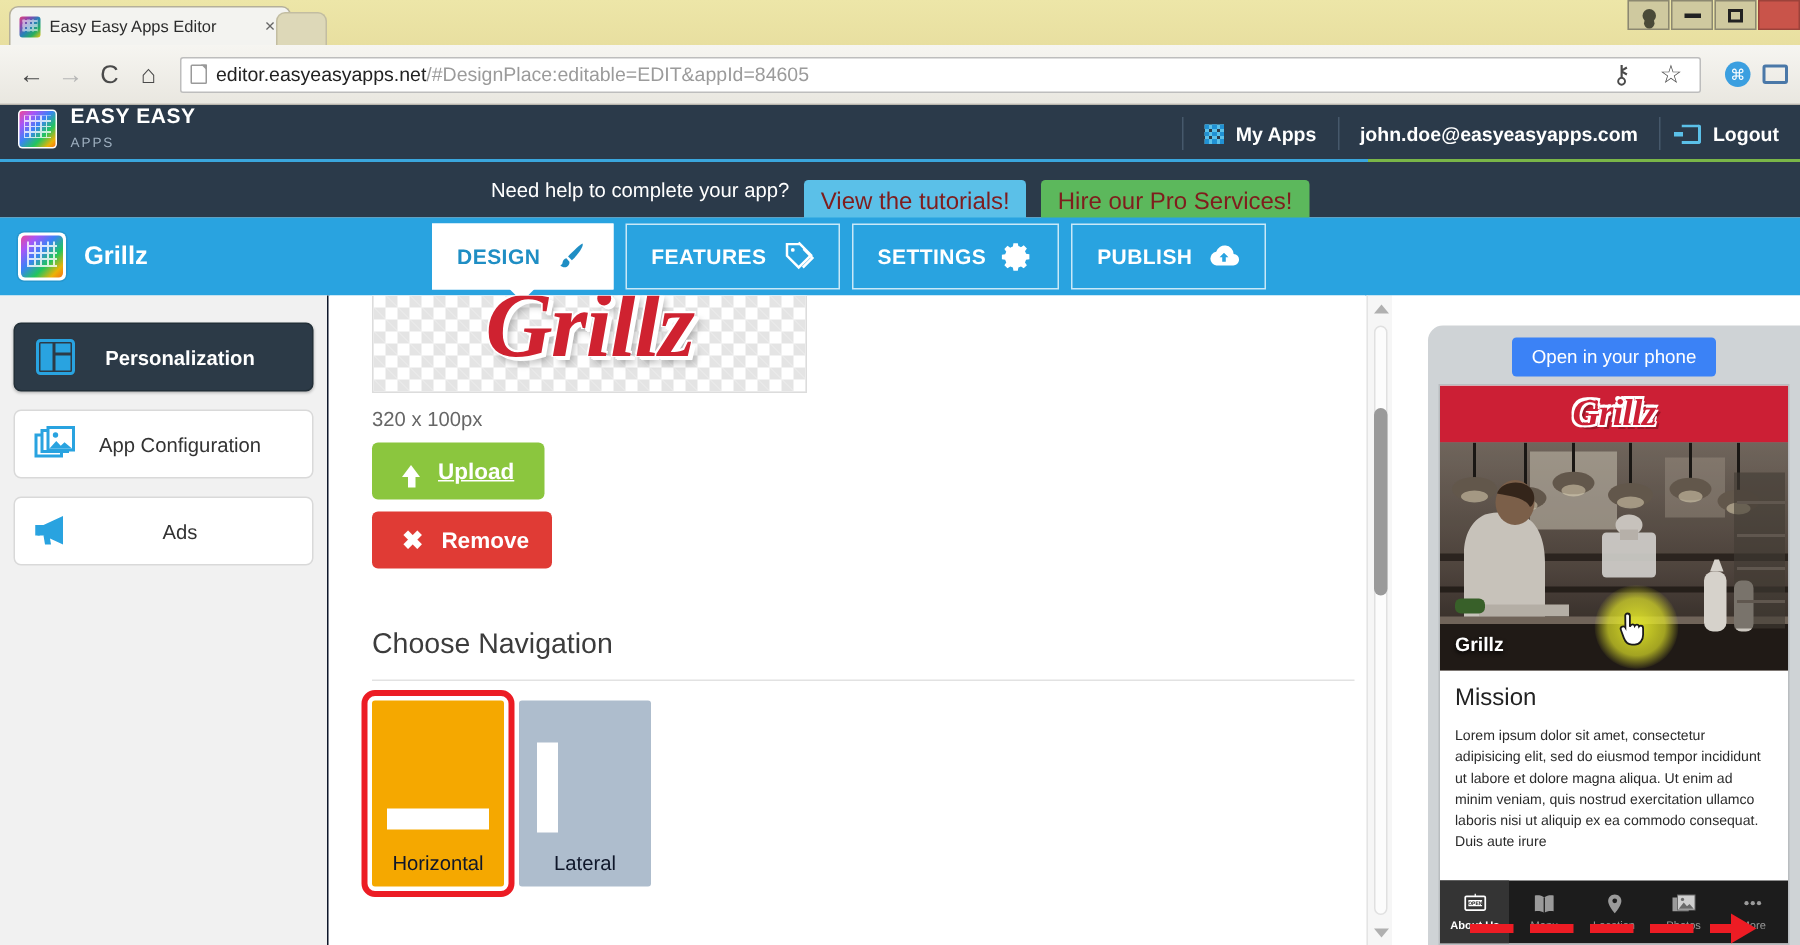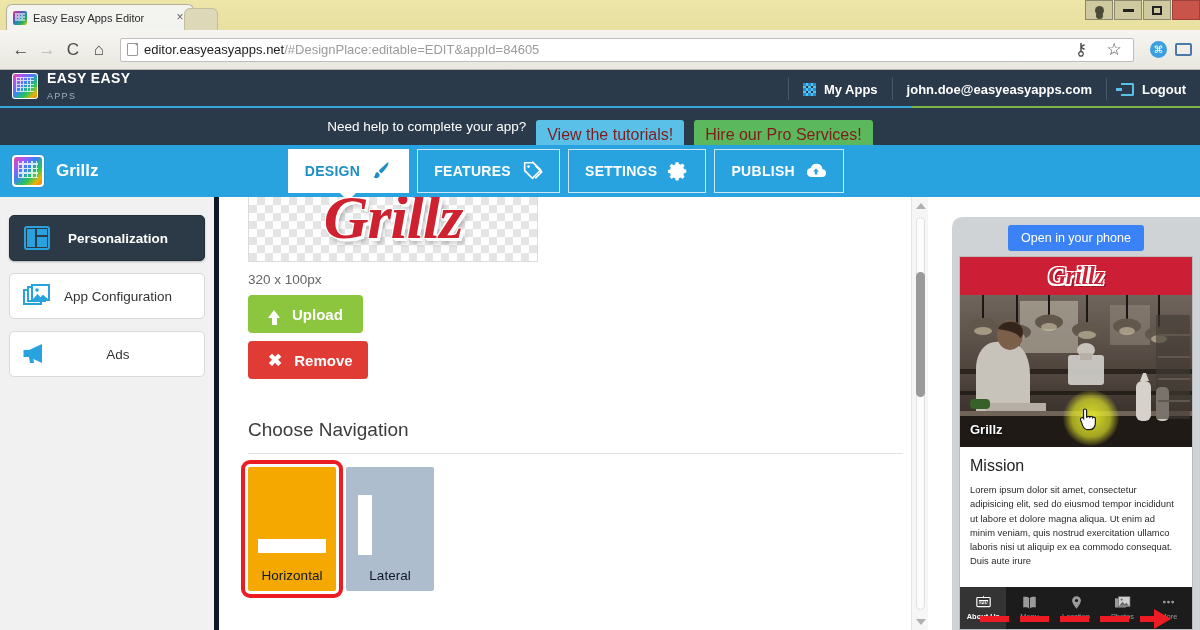--- a/index.html
+++ b/index.html
@@ -194,21 +194,21 @@
   .tab.active::after {
     content: ""; position: absolute; left: 50%; bottom: -9px; margin-left: -9px;
     border-left: 9px solid transparent; border-right: 9px solid transparent;
     border-top: 9px solid #fff;
   }
   .ico { width: 22px; height: 22px; display: block; }
 
   
   .sidebar {
     position: absolute; left: 0; top: 197px; width: 219px; height: 433px;
-    background: #f1f1f1; border-right: 5px solid #0f172a; padding: 18px 9px 0 9px;
+    background: #f1f1f1; border-right: 1px solid #0f172a; padding: 18px 9px 0 9px;
   }
   .side-item {
     height: 46px; margin-bottom: 12px; border-radius: 5px;
     display: flex; align-items: center; cursor: pointer;
     background: #fff; border: 1px solid #d9d9d9; color: #333;
     font-size: 13.5px; position: relative;
   }
   .side-item.active {
     background: #2c3a47; border-color: #233039; color: #fff; font-weight: bold;
     box-shadow: 0 1px 2px rgba(0,0,0,.25);
@@ -238,21 +238,21 @@
     text-shadow: 2px 2px 0 #fff, 3px 3px 0 #fff, -1px -1px 0 #fff,
                  1px -1px 0 #fff, -1px 1px 0 #fff, 4px 5px 5px rgba(0,0,0,.28);
   }
   .dim-label { position: absolute; left: 28px; top: 75px; font-size: 13.5px; color: #666; }
   .btn-stack { position: absolute; left: 28px; top: 98px; }
   .big-btn {
     display: flex; align-items: center; gap: 12px; border: none; border-radius: 4px;
     color: #fff; font-size: 15px; font-weight: bold; font-family: inherit;
     cursor: pointer; padding: 0 20px; height: 38px; margin-bottom: 8px;
   }
-  .big-btn.green { background: #8bc63e; }
+  .big-btn.green { background: #8bc63e; text-decoration: underline; }
   .big-btn.red { background: #e03b35; width: 120px; }
   .up-arrow {
     width: 0; height: 0; border-left: 6px solid transparent; border-right: 6px solid transparent;
     border-bottom: 8px solid #fff; position: relative;
   }
   .up-arrow::after { content: ""; position: absolute; left: -2.5px; top: 8px; width: 5px; height: 7px; background: #fff; }
   .x-ico { font-size: 17px; line-height: 1; font-weight: bold; }
   .section-title { position: absolute; left: 28px; top: 222px; font-size: 19px; color: #3c3c3c; }
   .section-rule { position: absolute; left: 28px; top: 256px; width: 655px; height: 1px; background: #e2e2e2; }
   .nav-choices { position: absolute; left: 28px; top: 270px; display: flex; gap: 10px; }

